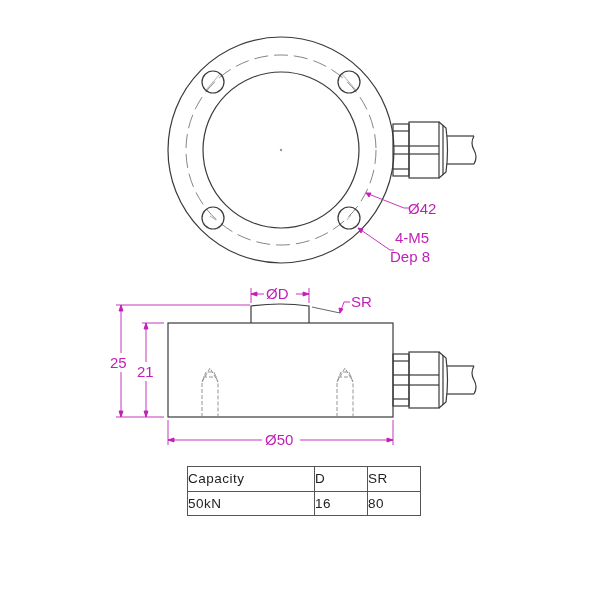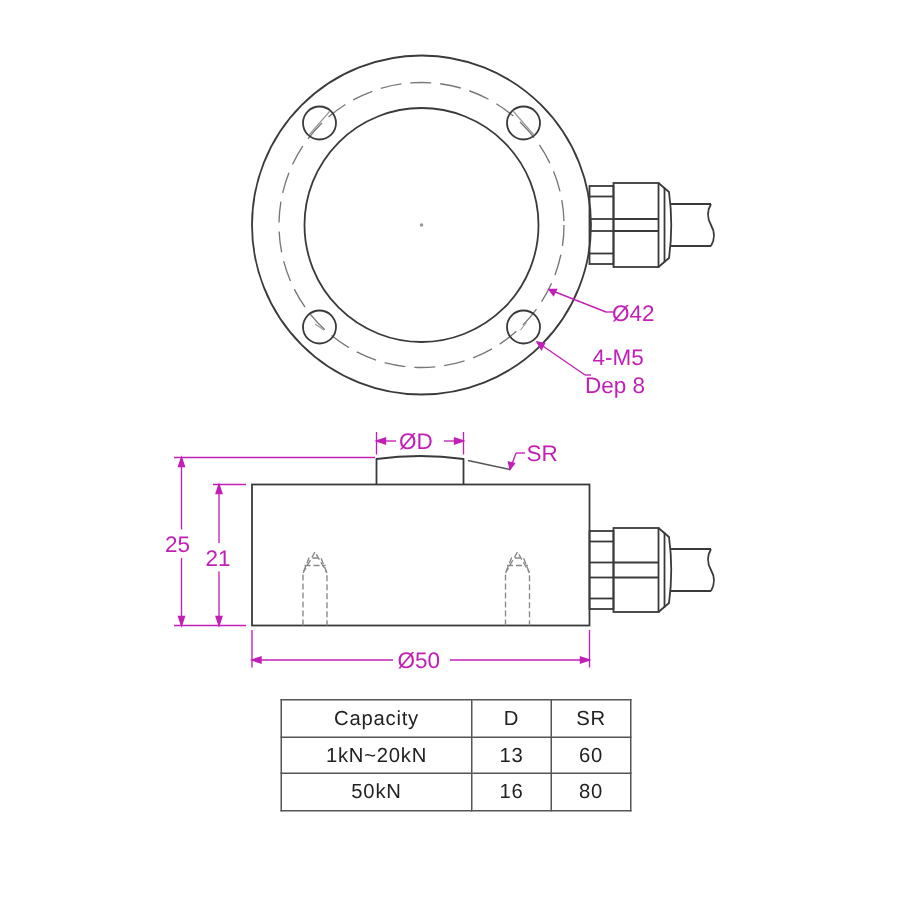--- a/index.html
+++ b/index.html
@@ -1,20 +1,20 @@
 <!DOCTYPE html>
 <html><head>
 <meta charset="utf-8">
 <style>
   html, body { margin:0; padding:0; background:#ffffff; }
   body { width:600px; height:600px; position:relative; overflow:hidden; font-family:"Liberation Sans", sans-serif; }
   #drawing { position:absolute; left:0; top:0; width:600px; height:600px; }
   .dim-text { font-family:"Liberation Sans", sans-serif; fill:#c21fb6; font-size:15px; }
   .tbl { position:absolute; left:187px; top:466px; border-collapse:collapse; font-family:"Liberation Sans", sans-serif; font-size:13.5px; color:#222; letter-spacing:0.5px; }
-  .tbl td, .tbl th { border:1.3px solid #555; height:23.5px; padding:0; text-align:center; font-weight:normal; }
+  .tbl td, .tbl th { border:1.3px solid #555; height:23.5px; padding:0; text-align:left; font-weight:normal; }
   .tbl .c1 { width:126px; }
   .tbl .c2 { width:52px; }
   .tbl .c3 { width:52px; }
 </style>
 </head>
 <body>
 
 <svg id="drawing" viewBox="0 0 600 600" xmlns="http://www.w3.org/2000/svg">
 
   <g fill="none" stroke="#3a3a3a" stroke-width="1.2">
@@ -145,23 +145,18 @@
 <table class="tbl">
   <thead>
     <tr>
       <th class="c1">Capacity</th>
       <th class="c2">D</th>
       <th class="c3">SR</th>
     </tr>
   </thead>
   <tbody>
     <tr>
-      <td>1kN~20kN</td>
-      <td>13</td>
-      <td>60</td>
-    </tr>
-    <tr>
       <td>50kN</td>
       <td>16</td>
       <td>80</td>
     </tr>
   </tbody>
 </table>
 
 </body></html>

